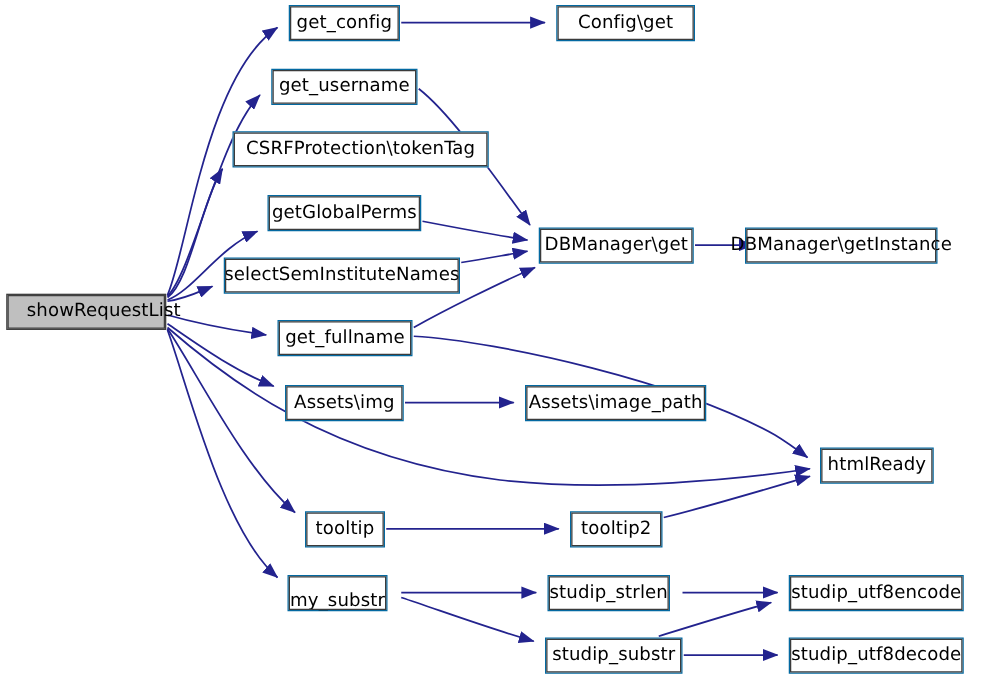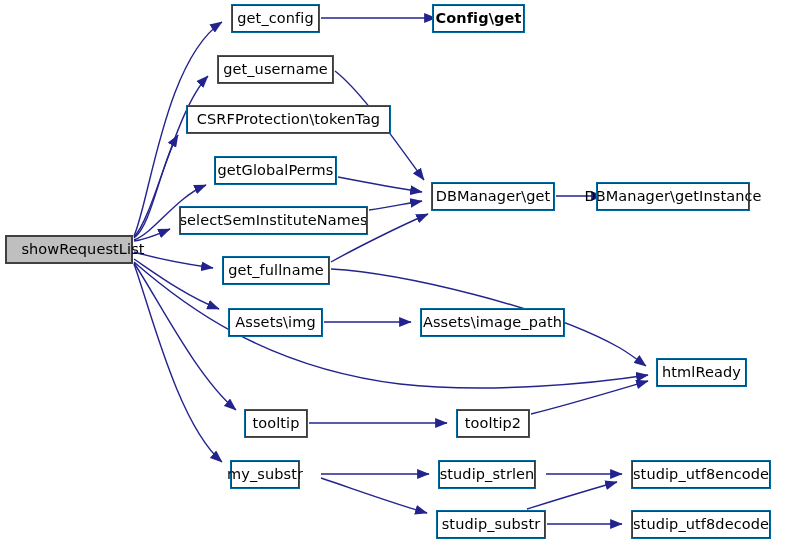--- a/index.html
+++ b/index.html
@@ -86,21 +86,21 @@
         <path d="M527,509 C556,500 588,490 617,482" fill="none" stroke="#23238e" stroke-width="1.4" marker-end="url(#arrowhead)"></path>
       </g>
   </svg>
   <div id="nodes-group">
       <div class="gnode highlight" style="left: 5px; top: 235px; width: 128px; height: 29px; padding-left: 28px;">
         <span class="nlabel">showRequestList</span>
       </div>
       <div class="gnode" style="left: 231px; top: 4px; width: 89px; height: 29px;">
         <span class="nlabel">get_config</span>
       </div>
-      <div class="gnode" style="left: 432px; top: 4px; width: 93px; height: 29px; font-weight: bold;">
+      <div class="gnode" style="left: 445px; top: 4px; width: 111px; height: 29px;">
         <span class="nlabel">Config\get</span>
       </div>
       <div class="gnode" style="left: 217px; top: 55px; width: 117px; height: 29px;">
         <span class="nlabel">get_username</span>
       </div>
       <div class="gnode" style="left: 186px; top: 105px; width: 205px; height: 29px;">
         <span class="nlabel">CSRFProtection\tokenTag</span>
       </div>
       <div class="gnode" style="left: 214px; top: 156px; width: 123px; height: 29px;">
         <span class="nlabel">getGlobalPerms</span>
@@ -125,21 +125,21 @@
       </div>
       <div class="gnode" style="left: 656px; top: 358px; width: 91px; height: 29px;">
         <span class="nlabel">htmlReady</span>
       </div>
       <div class="gnode" style="left: 244px; top: 409px; width: 64px; height: 29px;">
         <span class="nlabel">tooltip</span>
       </div>
       <div class="gnode" style="left: 456px; top: 409px; width: 74px; height: 29px;">
         <span class="nlabel">tooltip2</span>
       </div>
-      <div class="gnode" style="left: 230px; top: 460px; width: 70px; height: 29px;">
+      <div class="gnode" style="left: 230px; top: 460px; width: 80px; height: 29px; align-items: flex-end;">
         <span class="nlabel">my_substr</span>
       </div>
       <div class="gnode" style="left: 438px; top: 460px; width: 98px; height: 29px;">
         <span class="nlabel">studip_strlen</span>
       </div>
       <div class="gnode" style="left: 631px; top: 460px; width: 140px; height: 29px;">
         <span class="nlabel">studip_utf8encode</span>
       </div>
       <div class="gnode" style="left: 436px; top: 510px; width: 110px; height: 29px;">
         <span class="nlabel">studip_substr</span>

